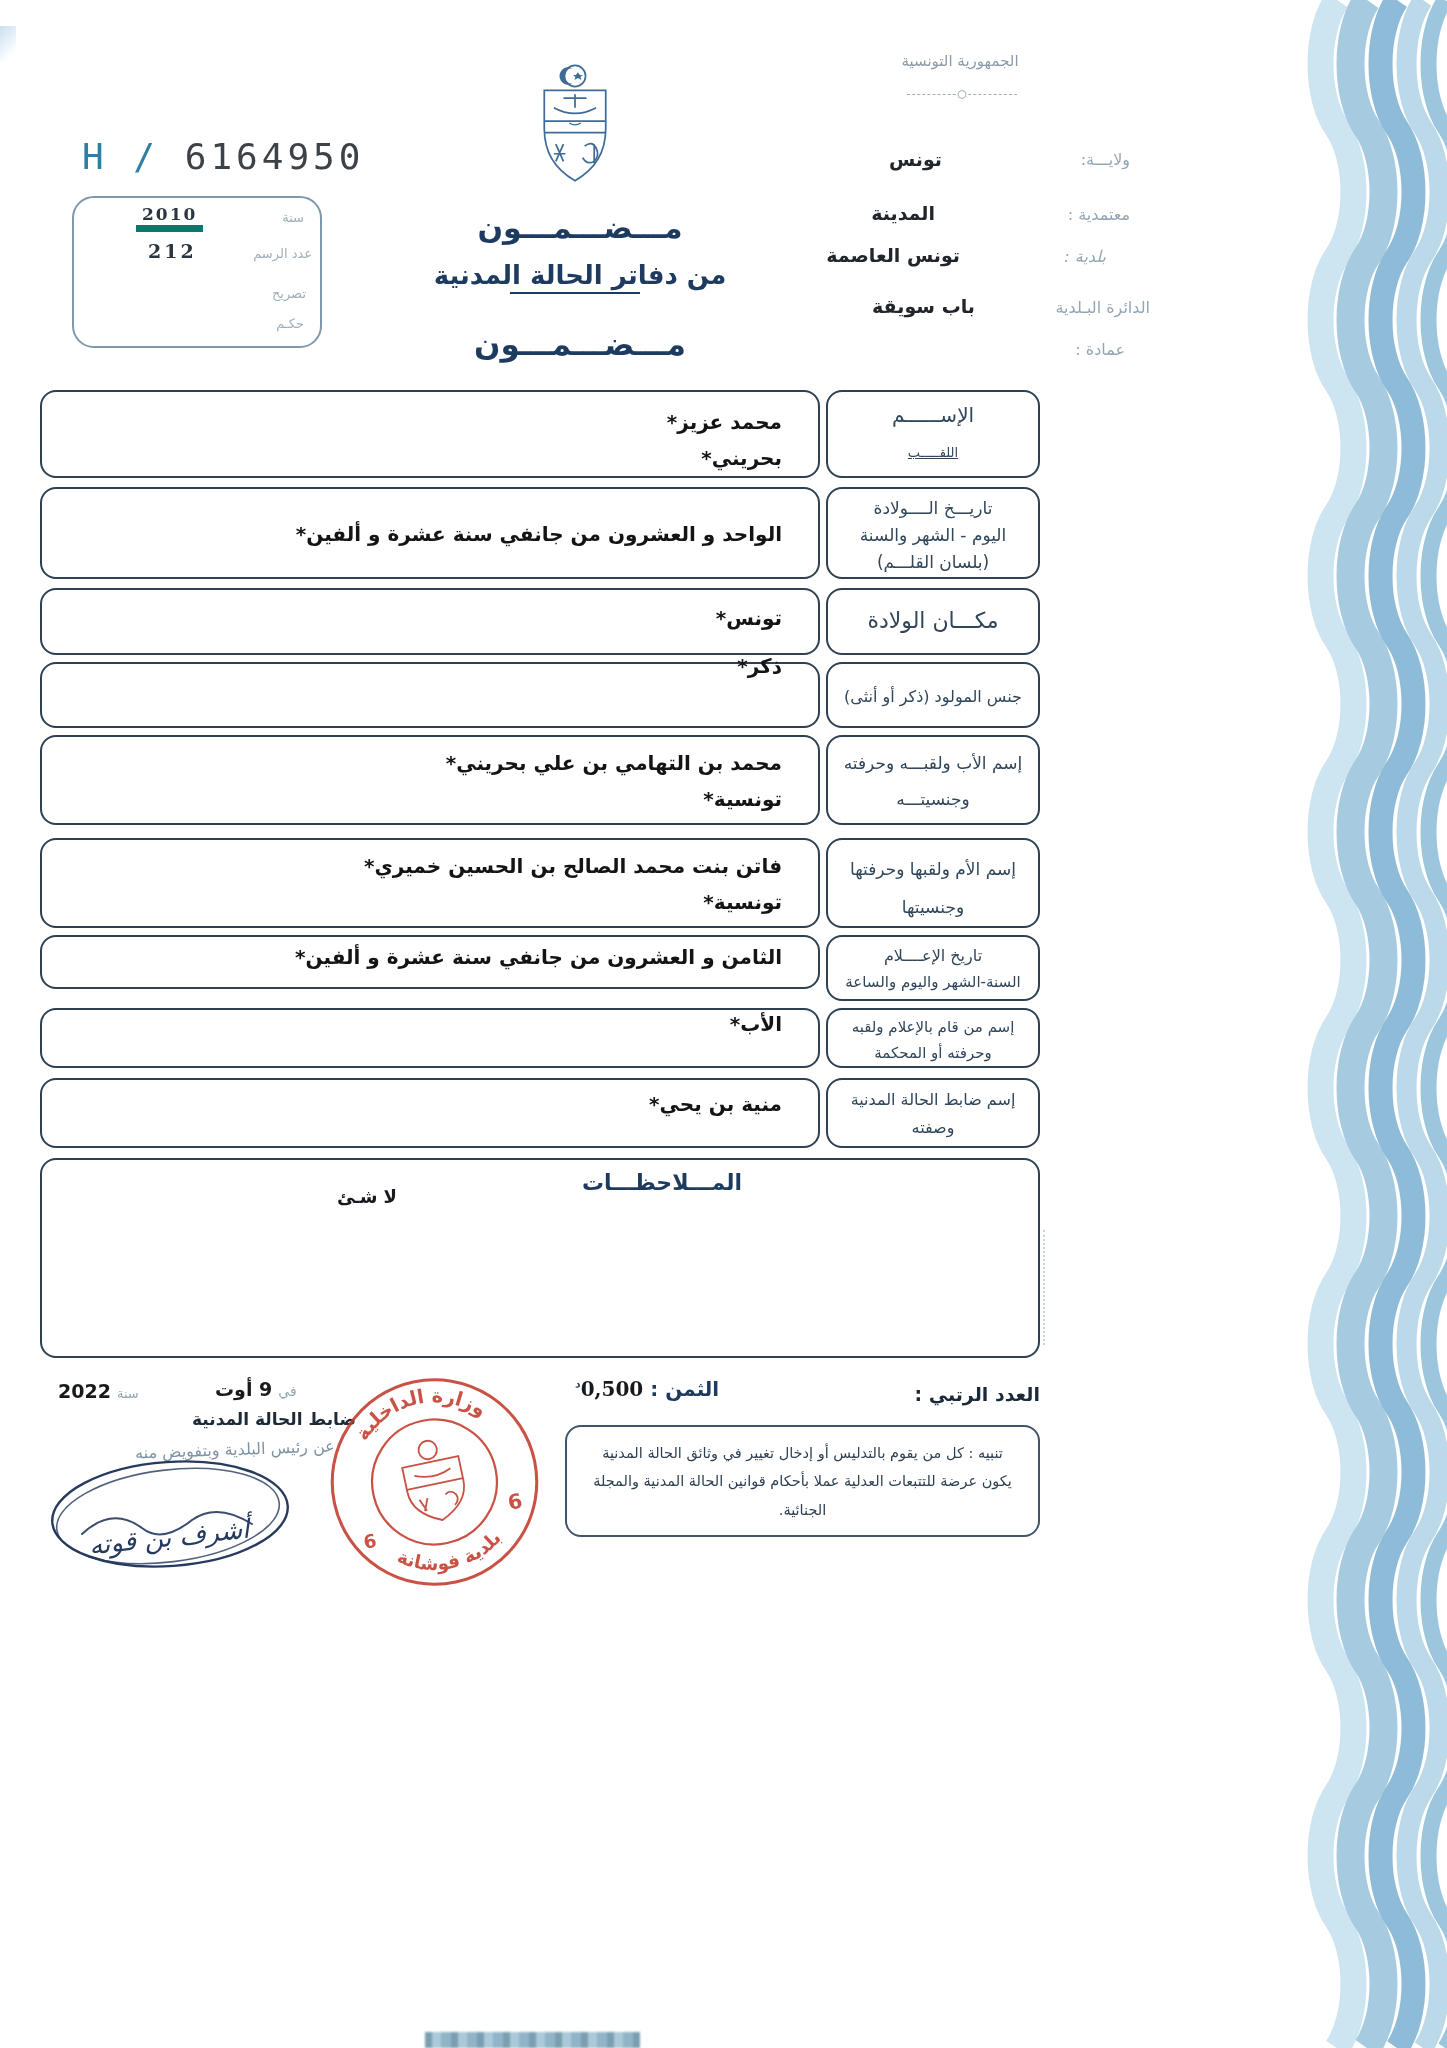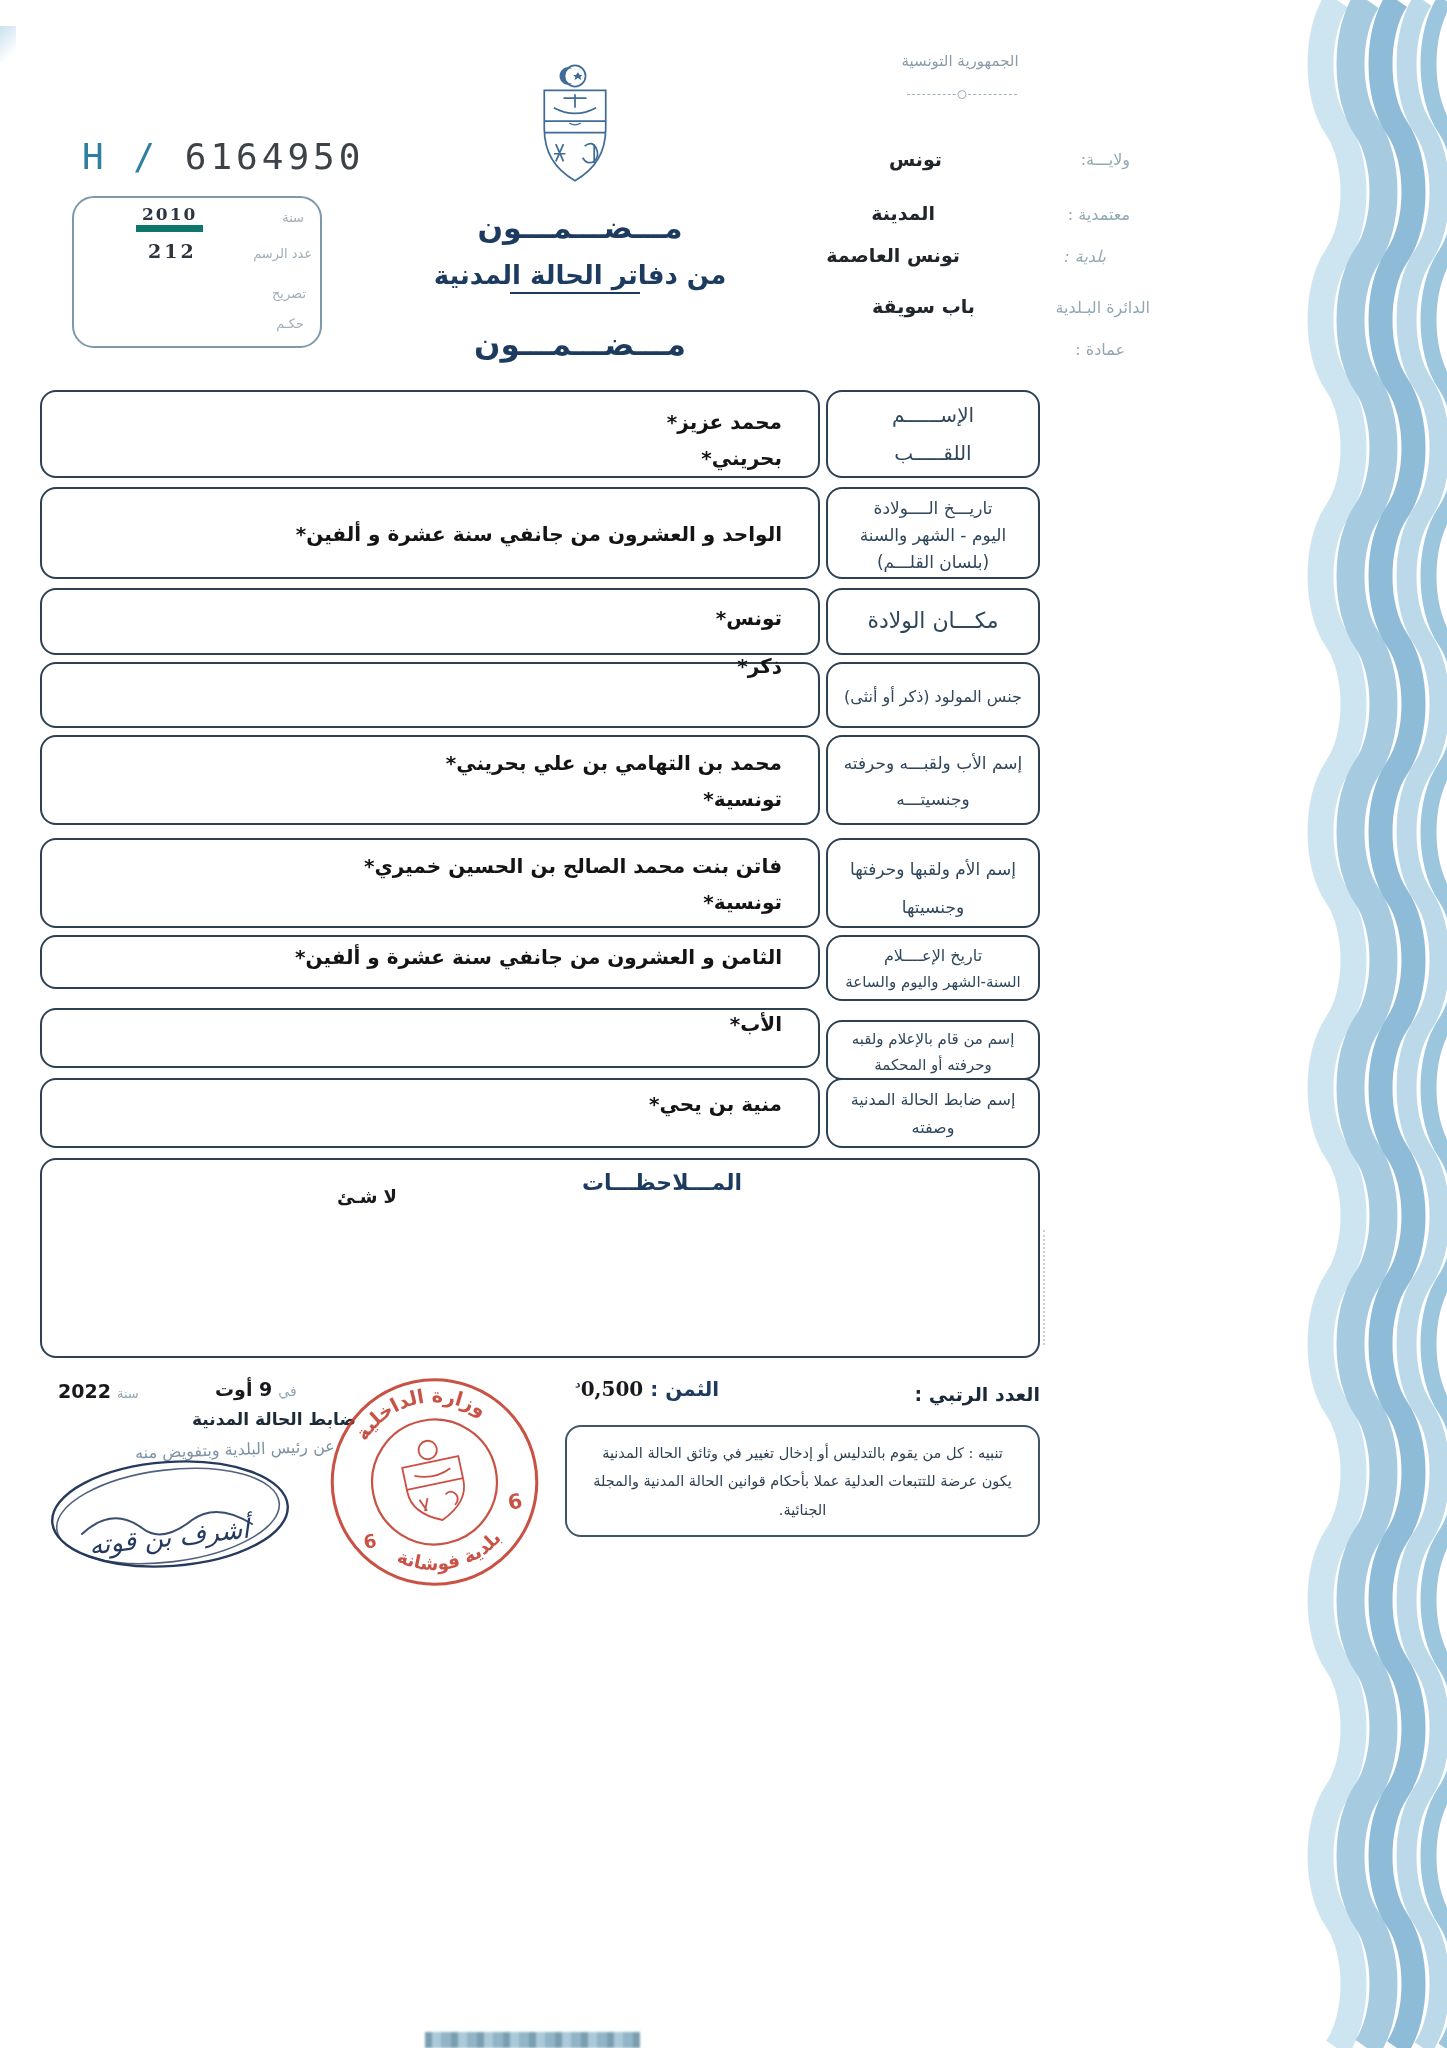--- a/index.html
+++ b/index.html
@@ -146,21 +146,21 @@
 <div class="abs rtl title navy" id="title2">من دفاتر الحالة المدنية</div>
 <div class="abs rtl title navy" id="title3">مـــضـــمـــون</div>
 
 <div class="abs row">
   <div class="vbox" style="top:390px;height:88px;">
     <span class="vline" style="padding-top:12px;">محمد عزيز*</span>
     <span class="vline">بحريني*</span>
   </div>
   <div class="lbox" style="top:390px;height:88px;">
     <span class="lline" style="padding-top:4px;font-size:20px;line-height:38px;">الإســــــم</span>
-    <span class="lline" style="font-size:20px;line-height:38px;">اللقـــــب</span>
+    <span class="lline" style="font-size:13px;line-height:38px;text-decoration:underline;">اللقـــــب</span>
   </div>
 </div>
 
 <div class="abs row">
   <div class="vbox" style="top:487px;height:92px;">
     <span class="vline" style="padding-top:7px;margin-top:20px;">الواحد و العشرون من جانفي سنة عشرة و ألفين*</span>
   </div>
   <div class="lbox" style="top:487px;height:92px;">
     <span class="lline" style="padding-top:6px;line-height:27px;">تاريـــخ الــــولادة</span>
     <span class="lline" style="line-height:27px;">اليوم - الشهر والسنة</span>
@@ -215,21 +215,21 @@
   <div class="lbox" style="top:935px;height:66px;">
     <span class="lline" style="padding-top:6px;font-size:16px;line-height:26px;">تاريخ الإعــــلام</span>
     <span class="lline" style="font-size:15px;line-height:26px;">السنة-الشهر واليوم والساعة</span>
   </div>
 </div>
 
 <div class="abs row">
   <div class="vbox" style="top:1008px;height:60px;">
     <span class="vline" style="margin-top:-4px;">الأب*</span>
   </div>
-  <div class="lbox" style="top:1008px;height:60px;margin-top:12px;">
+  <div class="lbox" style="top:1008px;height:60px;">
     <span class="lline" style="padding-top:4px;font-size:15px;line-height:26px;">إسم من قام بالإعلام ولقبه</span>
     <span class="lline" style="font-size:15px;line-height:26px;">وحرفته أو المحكمة</span>
   </div>
 </div>
 
 <div class="abs row">
   <div class="vbox" style="top:1078px;height:70px;">
     <span class="vline" style="padding-top:6px;">منية بن يحي*</span>
   </div>
   <div class="lbox" style="top:1078px;height:70px;">

